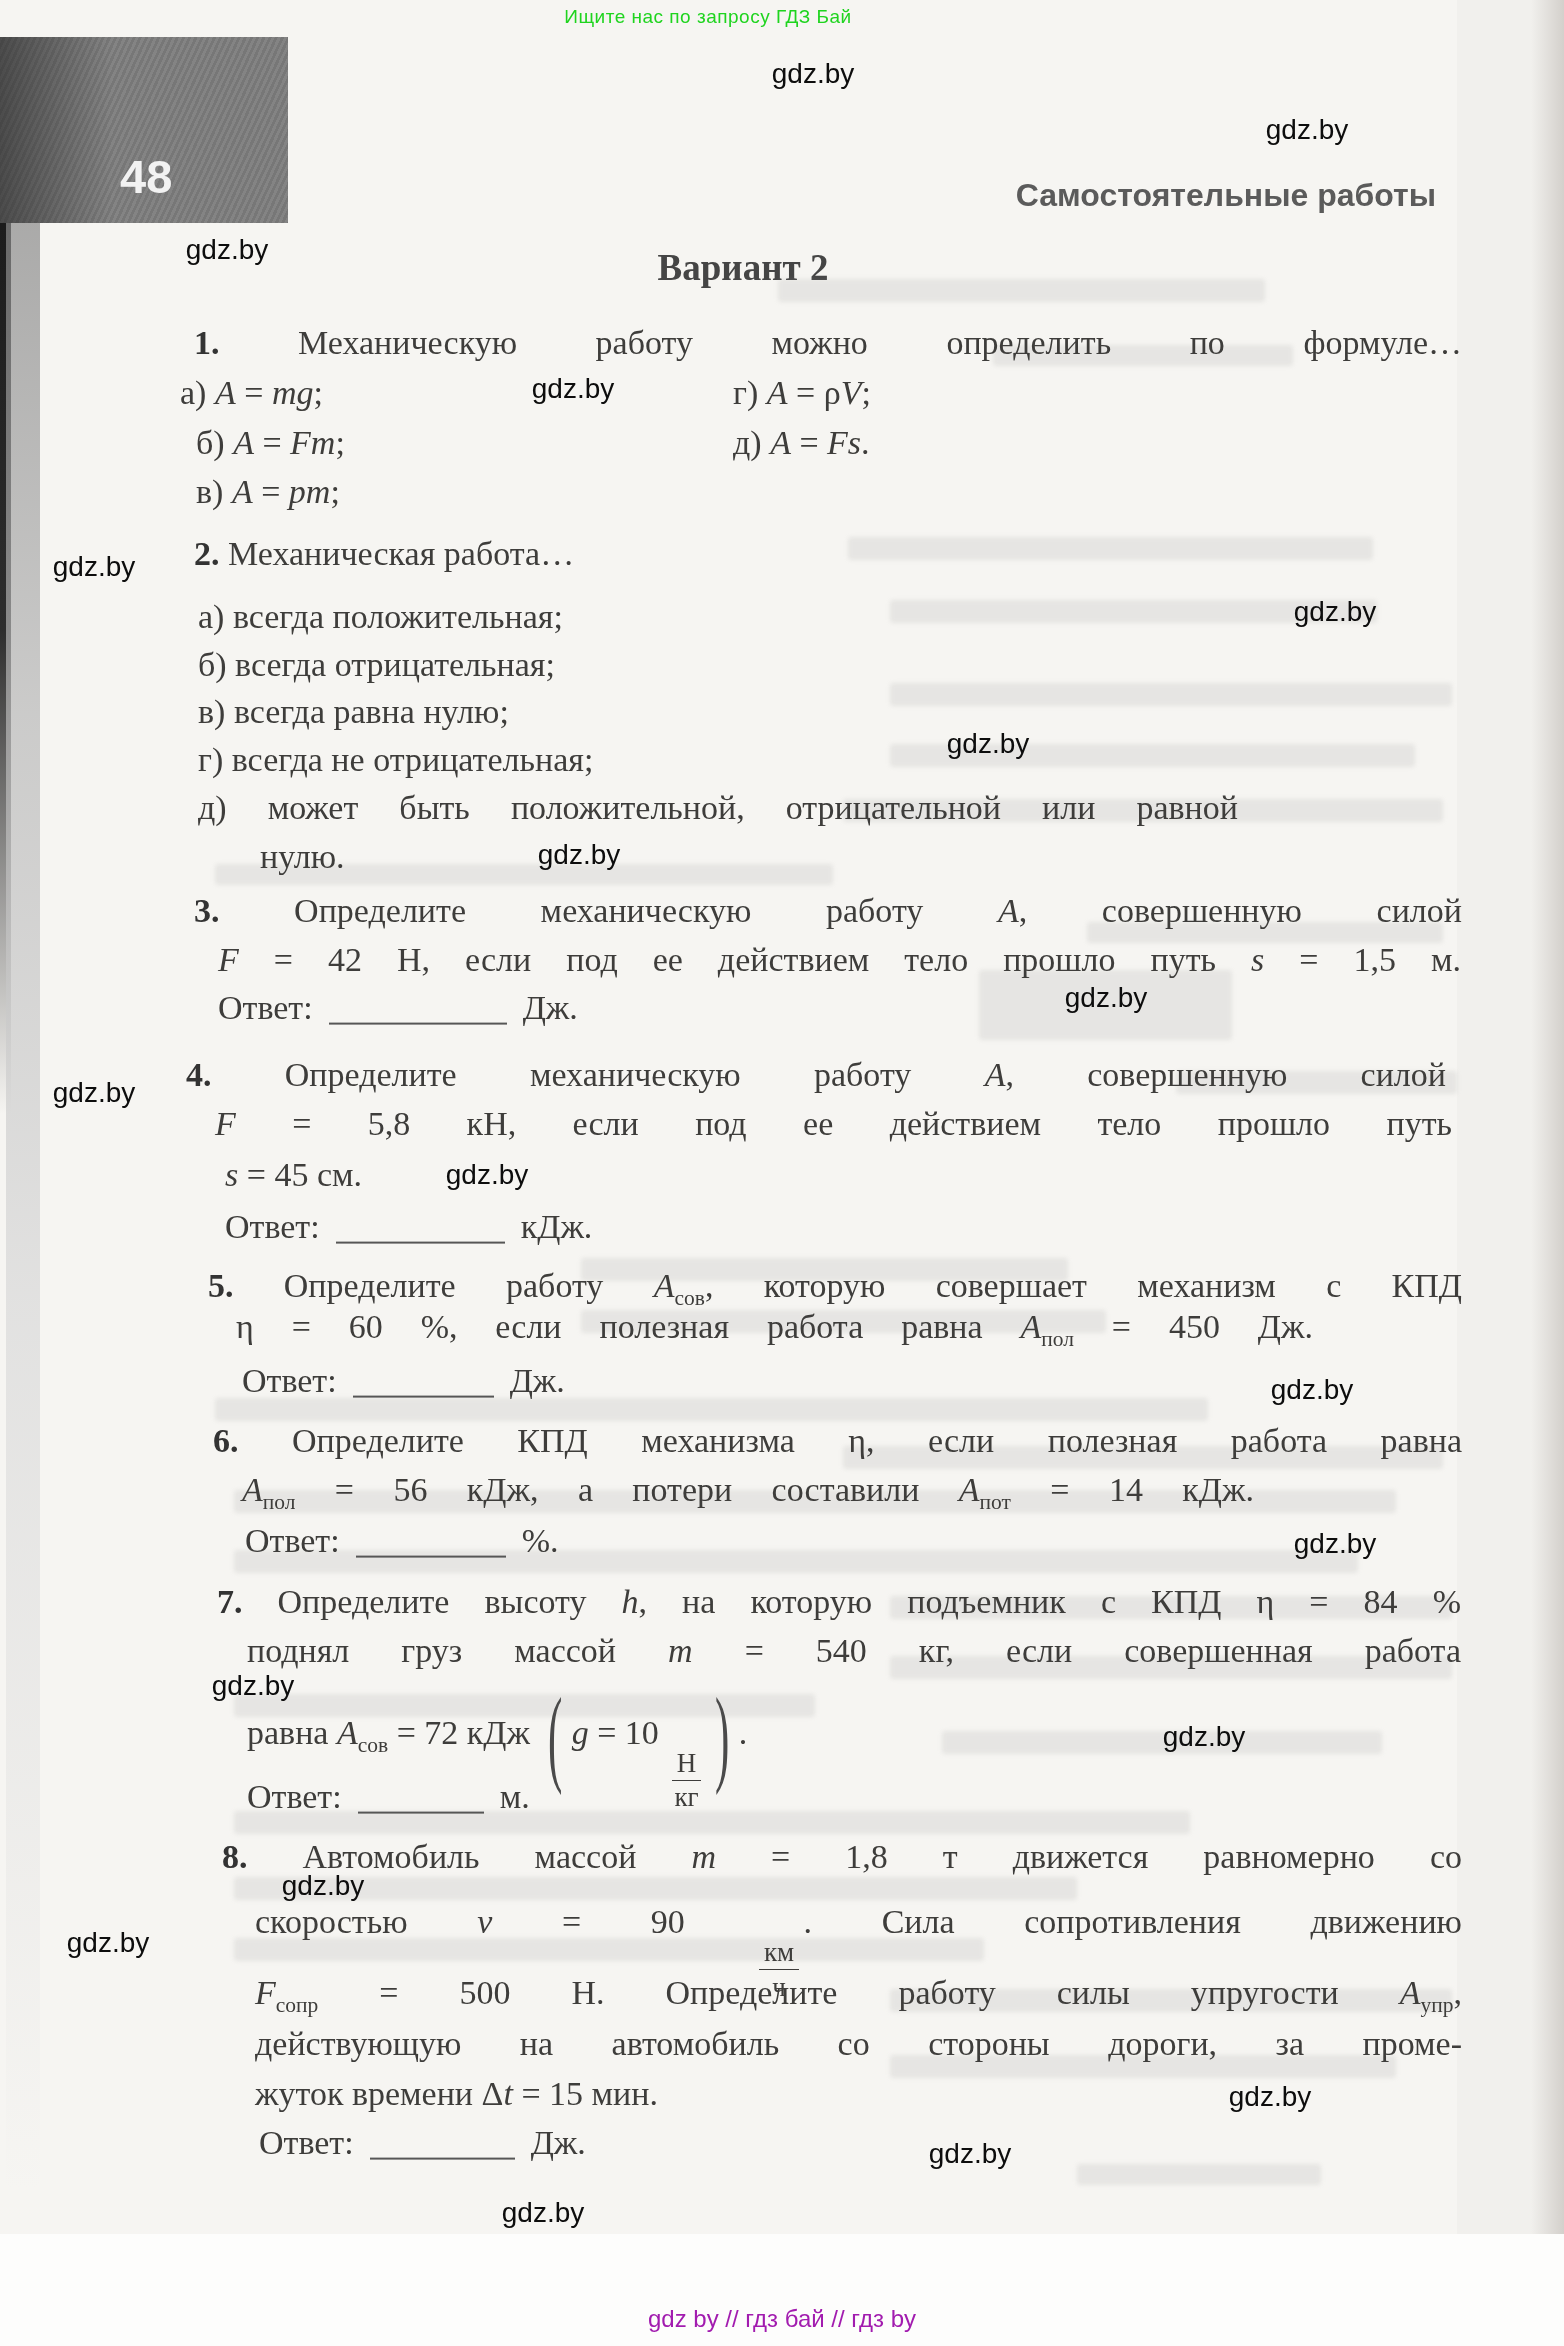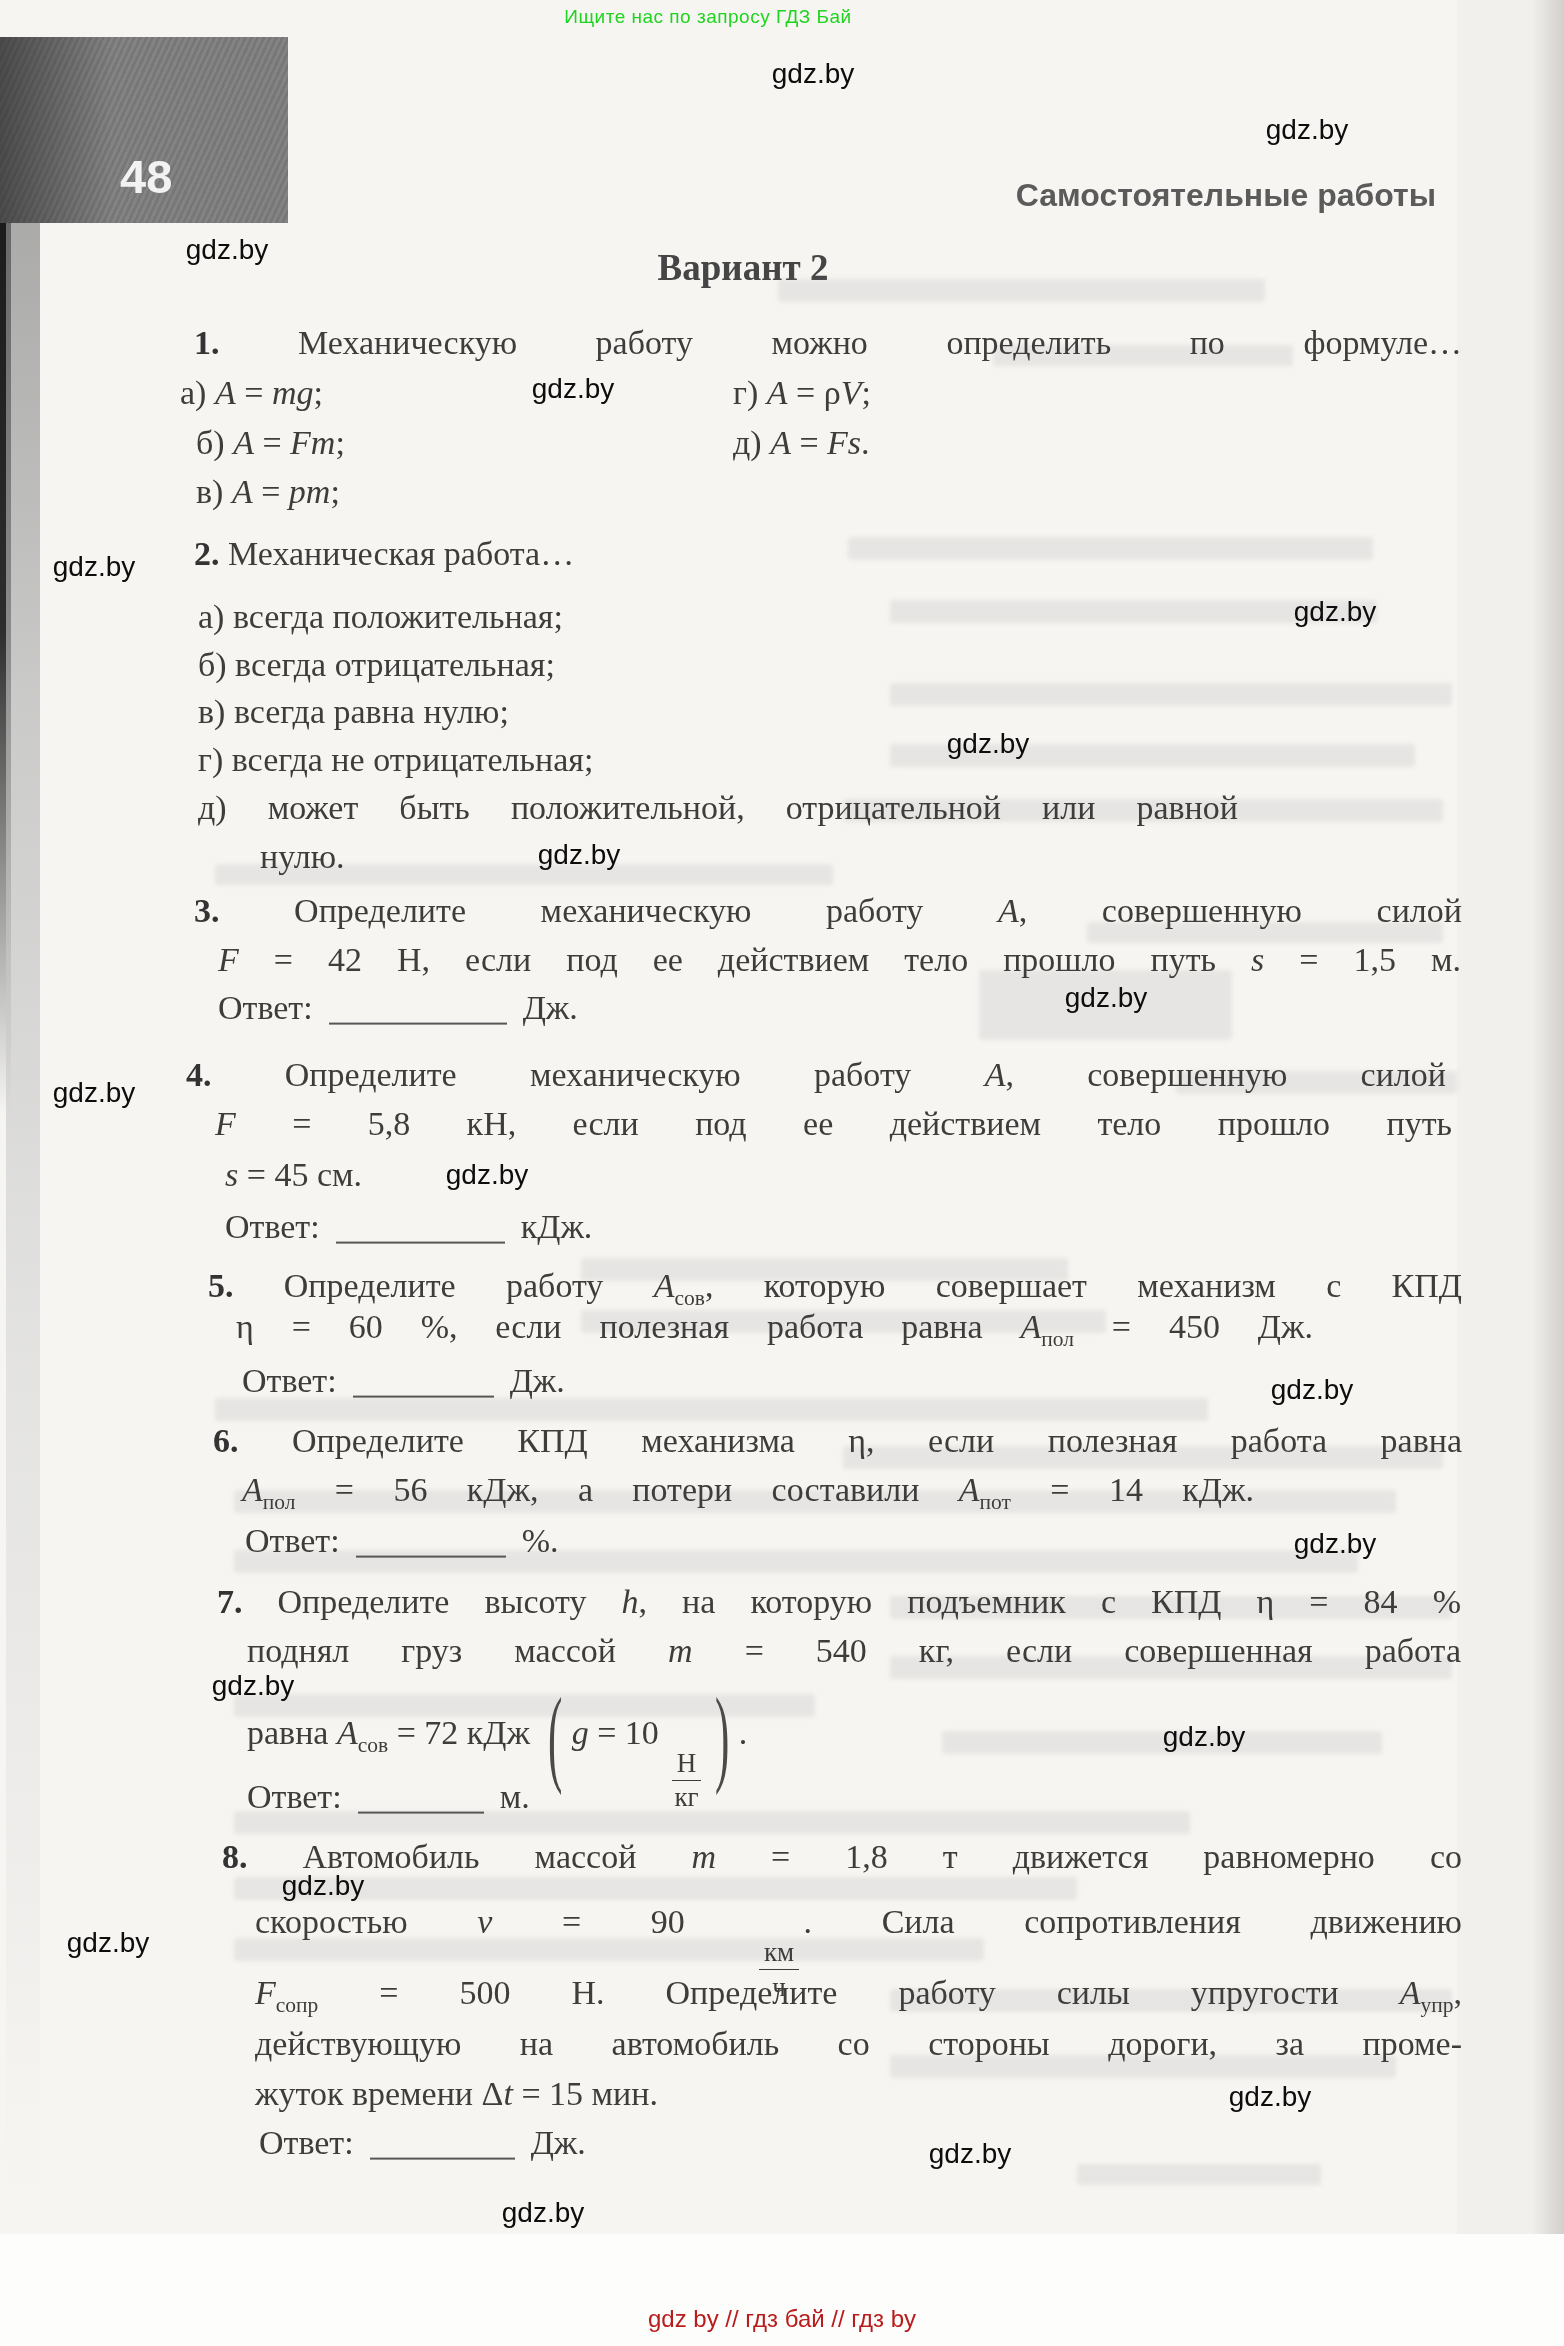--- a/index.html
+++ b/index.html
@@ -41,21 +41,21 @@
   .fn{border-bottom:1.9px solid #3e3d3b;padding:0 4.7px 2.8px;}
   .fd{padding-top:2.8px;}
   .bp{display:inline-block;transform:scaleY(2.5);font-size:43px;font-weight:300;
       vertical-align:-7.5px;margin:0 9.4px;color:#4a4a4a;}
   
   .wm{position:absolute;transform:translateX(-50%);font:28px "Liberation Sans",sans-serif;color:#0d0d0d;}
   
   .ghost{position:absolute;background:rgba(150,150,150,.16);filter:blur(1.9px);border-radius:3.7px;}
   
   .footer{position:absolute;left:782px;top:2305px;transform:translateX(-50%);
-          font:24px "Liberation Sans",sans-serif;color:#b91c1c;white-space:nowrap;}
+          font:24px "Liberation Sans",sans-serif;color:#a21caf;white-space:nowrap;}
 </style>
 </head>
 <body>
 
 <div id="page">
   <div class="banner">Ищите нас по запросу ГДЗ Бай</div>
 
   <div id="spineBlack"></div>
   <div id="spineGray"></div>
   <div id="rightBand"></div>

